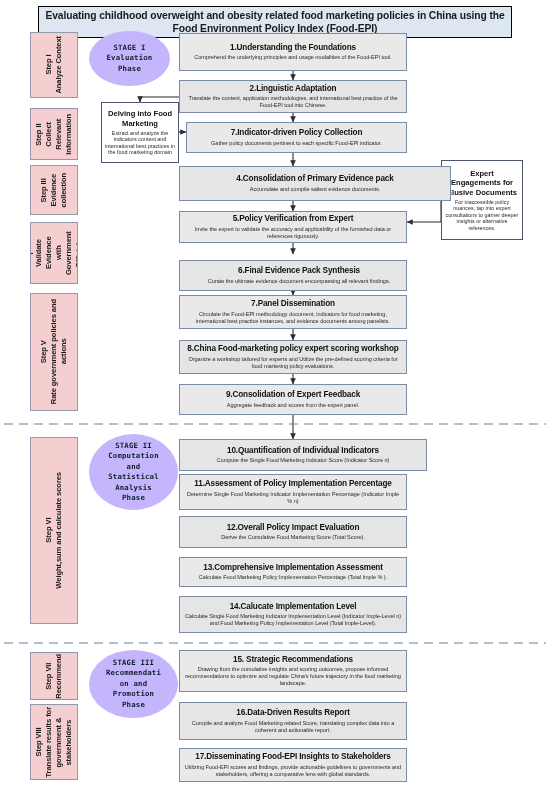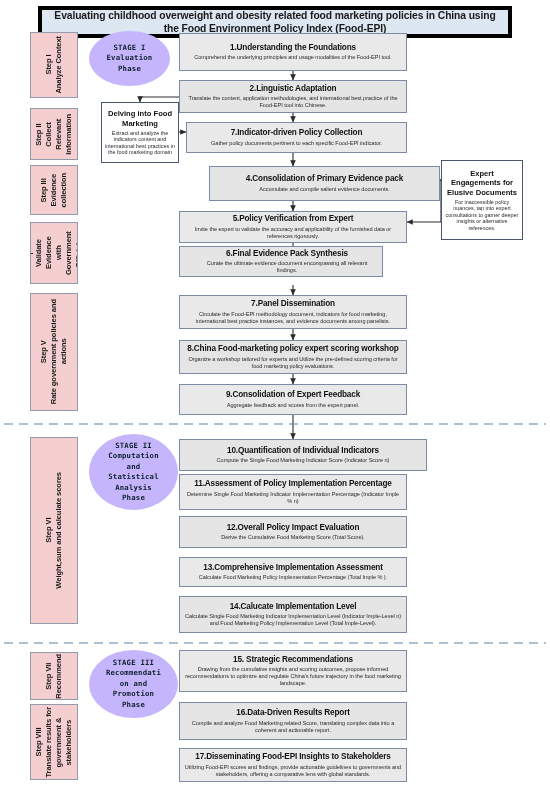--- a/index.html
+++ b/index.html
@@ -23,21 +23,21 @@
   }
 
   
   .title-banner {
     position: absolute;
     left: 38px;
     top: 6px;
     width: 474px;
     height: 32px;
     background: #dce7f1;
-    border: 4px solid #000000;
+    border: 1px solid #000000;
     display: flex;
     align-items: center;
     justify-content: flex-end;
     box-sizing: border-box;
     padding: 0 6px;
   }
   .title-banner span {
     font-size: 10.3px;
     font-weight: bold;
     color: #1a1a1a;
@@ -298,31 +298,31 @@
   <div class="pbox white" style="left:179px; top:80px; width:228px; height:33px;">
     <div class="hd">2.Linguistic Adaptation</div>
     <div class="sub">Translate the content, application methodologies, and international best practice of the Food-EPI tool into Chinese.</div>
   </div>
 
   <div class="pbox grey" style="left:186px; top:122px; width:221px; height:31px;">
     <div class="hd">7.Indicator-driven Policy Collection</div>
     <div class="sub">Gather policy documents pertinent to each specific Food-EPI indicator.</div>
   </div>
 
-  <div class="pbox white" style="left:179px; top:166px; width:231px; height:35px;margin-left:30px;">
+  <div class="pbox white" style="left:179px; top:166px; width:272px; height:35px;">
     <div class="hd">4.Consolidation of Primary Evidence pack</div>
     <div class="sub">Accumulate and compile salient evidence documents.</div>
   </div>
 
   <div class="pbox grey" style="left:179px; top:211px; width:228px; height:32px;">
     <div class="hd">5.Policy Verification from Expert</div>
     <div class="sub">Invite the expert to validate the accuracy and applicability of the furnished data or references  rigorously.</div>
   </div>
 
-  <div class="pbox white" style="left:179px; top:246px; width:204px; height:31px;padding-left:16px;">
+  <div class="pbox white" style="left:179px; top:260px; width:228px; height:31px;padding-left:16px;">
     <div class="hd">6.Final Evidence Pack Synthesis</div>
     <div class="sub">Curate the ultimate evidence document encompassing all relevant findings.</div>
   </div>
 
   <div class="pbox grey" style="left:179px; top:295px; width:228px; height:34px;">
     <div class="hd">7.Panel Dissemination</div>
     <div class="sub">Circulate the Food-EPI methodology document, indicators for food marketing, international best practice instances, and evidence documents among panelists.</div>
   </div>
 
   <div class="pbox white" style="left:179px; top:340px; width:228px; height:34px;">

